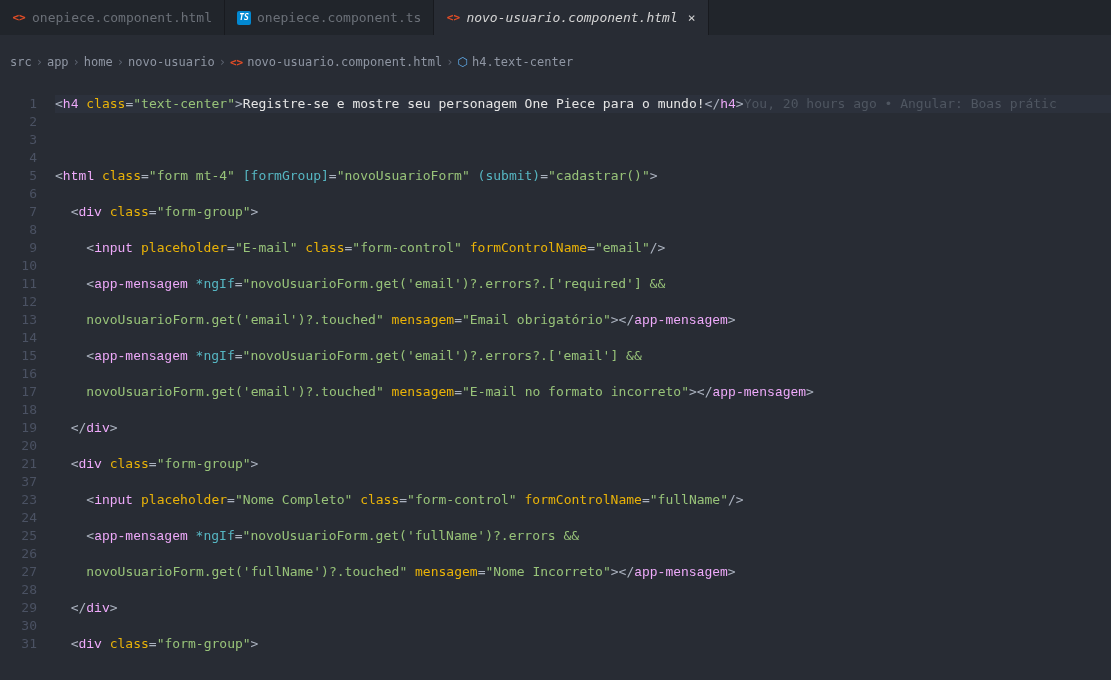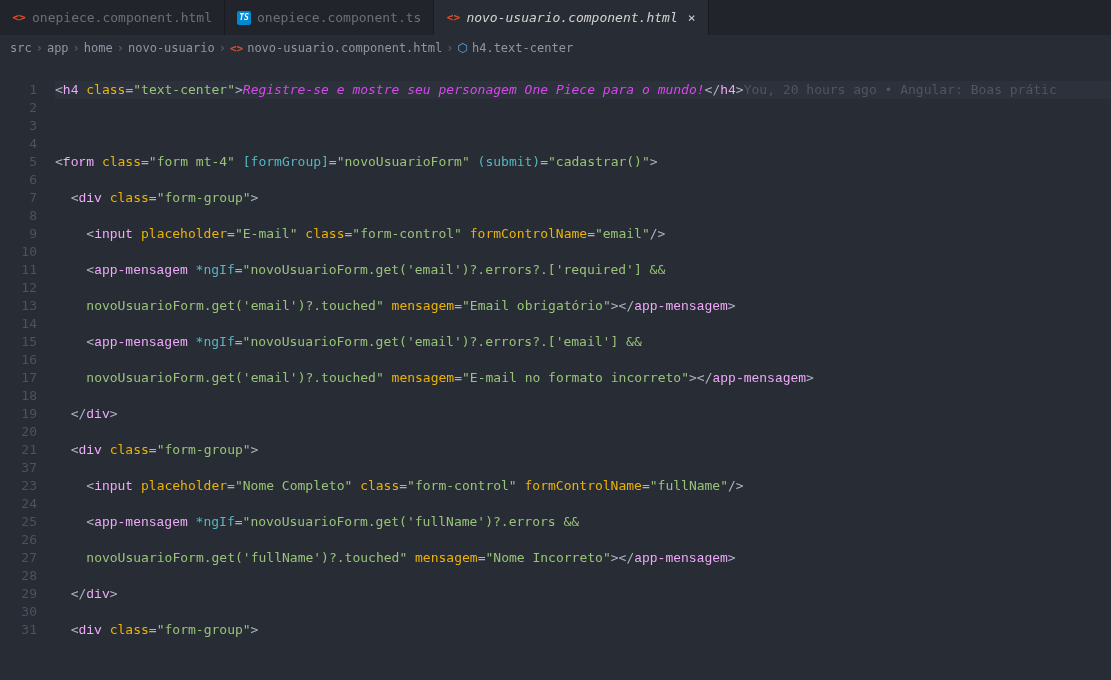--- a/index.html
+++ b/index.html
@@ -49,20 +49,21 @@
     .tab.active .close { color: #d4d4d4; }
     .breadcrumbbar {
       display: flex;
       align-items: center;
       background: #282c34;
       height: 26px;
       padding: 0 10px;
       color: #8f96a3;
       font-size: 12px;
       gap: 4px;
+      margin-top: 14px;
     }
     .chevron { color: #5c6370; font-size: 12px; }
     .crumb-icon-cube { color: #61afef; }
     .editor {
       display: flex;
       background: #282c34;
       height: calc(680px - 35px - 26px);
       overflow: hidden;
     }
     .gutter {
@@ -95,21 +96,21 @@
     .line.current { background: #2c313c; }
     .blame {
       color: #4f5661;
     }
     
     .p { color: #abb2bf; }       
     .tag { color: #f0abfc; font-family: Liberation Mono, monospace; }    
     .attr-i { color: #eab308; } 
     .dir { color: #56b6c2; }    
     .str { color: #98c379; }     
-    .txt { color: #d946ef; font-style: italic; }
+    .txt { color: #e5e5e5; }
   </style>
 </head>
 <body>
 
 <div class="tabbar">
   <div class="tab">
     <span class="file-icon html">&lt;&gt;</span>
     <span>onepiece.component.html</span>
   </div>
   <div class="tab">
@@ -170,21 +171,21 @@
     <div class="lineno">26</div>
       <div class="lineno">27</div>
       <div class="lineno">28</div>
       <div class="lineno">29</div>
       <div class="lineno">30</div>
     <div class="lineno">31</div>
   </div>
   <div class="code">
 <div class="line current"><span class="p">&lt;</span><span class="tag">h4</span> <span class="attr-i">class</span><span class="p">=</span><span class="str">"text-center"</span><span class="p">&gt;</span><span class="txt">Registre-se e mostre seu personagem One Piece para o mundo!</span><span class="p">&lt;/</span><span class="tag">h4</span><span class="p">&gt;</span><span class="blame">You, 20 hours ago • Angular: Boas prátic</span></div>
 <div class="line"></div>
-<div class="line"><span class="p">&lt;</span><span class="tag">form</span> <span class="attr-i">class</span><span class="p">=</span><span class="str">"form mt-4"</span> <span class="dir">[formGroup]</span><span class="p">=</span><span class="str">"novoUsuarioForm"</span> <span class="dir">(submit)</span><span class="p">=</span><span class="str">"cadastrar()"</span><span class="p">&gt;</span></div>
+<div class="line"><span class="p">&lt;</span><span class="tag">html</span> <span class="attr-i">class</span><span class="p">=</span><span class="str">"form mt-4"</span> <span class="dir">[formGroup]</span><span class="p">=</span><span class="str">"novoUsuarioForm"</span> <span class="dir">(submit)</span><span class="p">=</span><span class="str">"cadastrar()"</span><span class="p">&gt;</span></div>
 <div class="line">  <span class="p">&lt;</span><span class="tag">div</span> <span class="attr-i">class</span><span class="p">=</span><span class="str">"form-group"</span><span class="p">&gt;</span></div>
 <div class="line">    <span class="p">&lt;</span><span class="tag">input</span> <span class="attr-i">placeholder</span><span class="p">=</span><span class="str">"E-mail"</span> <span class="attr-i">class</span><span class="p">=</span><span class="str">"form-control"</span> <span class="attr-i">formControlName</span><span class="p">=</span><span class="str">"email"</span><span class="p">/&gt;</span></div>
 <div class="line">    <span class="p">&lt;</span><span class="tag">app-mensagem</span> <span class="dir">*ngIf</span><span class="p">=</span><span class="str">"novoUsuarioForm.get('email')?.errors?.['required'] &amp;&amp;</span></div>
 <div class="line">    <span class="str">novoUsuarioForm.get('email')?.touched"</span> <span class="attr-i">mensagem</span><span class="p">=</span><span class="str">"Email obrigatório"</span><span class="p">&gt;&lt;/</span><span class="tag">app-mensagem</span><span class="p">&gt;</span></div>
 <div class="line">    <span class="p">&lt;</span><span class="tag">app-mensagem</span> <span class="dir">*ngIf</span><span class="p">=</span><span class="str">"novoUsuarioForm.get('email')?.errors?.['email'] &amp;&amp;</span></div>
 <div class="line">    <span class="str">novoUsuarioForm.get('email')?.touched"</span> <span class="attr-i">mensagem</span><span class="p">=</span><span class="str">"E-mail no formato incorreto"</span><span class="p">&gt;&lt;/</span><span class="tag">app-mensagem</span><span class="p">&gt;</span></div>
 <div class="line">  <span class="p">&lt;/</span><span class="tag">div</span><span class="p">&gt;</span></div>
 <div class="line">  <span class="p">&lt;</span><span class="tag">div</span> <span class="attr-i">class</span><span class="p">=</span><span class="str">"form-group"</span><span class="p">&gt;</span></div>
 <div class="line">    <span class="p">&lt;</span><span class="tag">input</span> <span class="attr-i">placeholder</span><span class="p">=</span><span class="str">"Nome Completo"</span> <span class="attr-i">class</span><span class="p">=</span><span class="str">"form-control"</span> <span class="attr-i">formControlName</span><span class="p">=</span><span class="str">"fullName"</span><span class="p">/&gt;</span></div>
 <div class="line">    <span class="p">&lt;</span><span class="tag">app-mensagem</span> <span class="dir">*ngIf</span><span class="p">=</span><span class="str">"novoUsuarioForm.get('fullName')?.errors &amp;&amp;</span></div>

